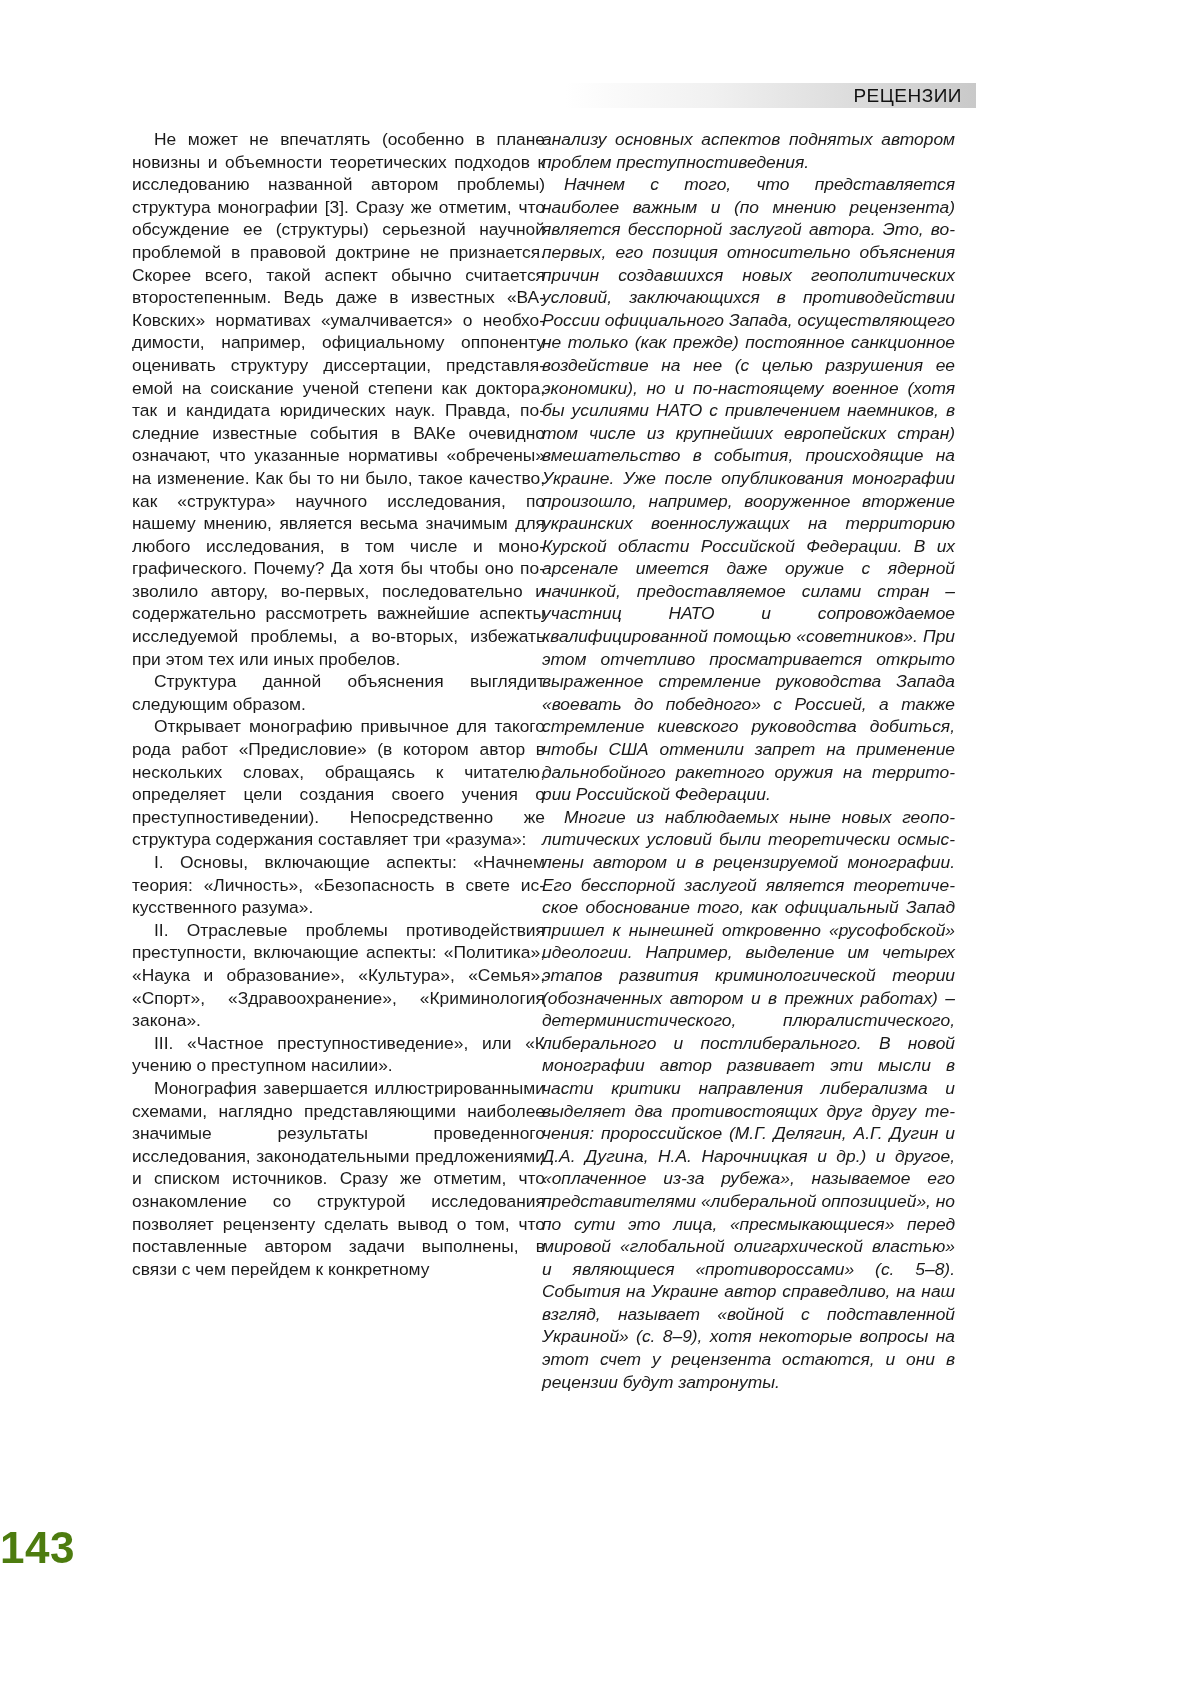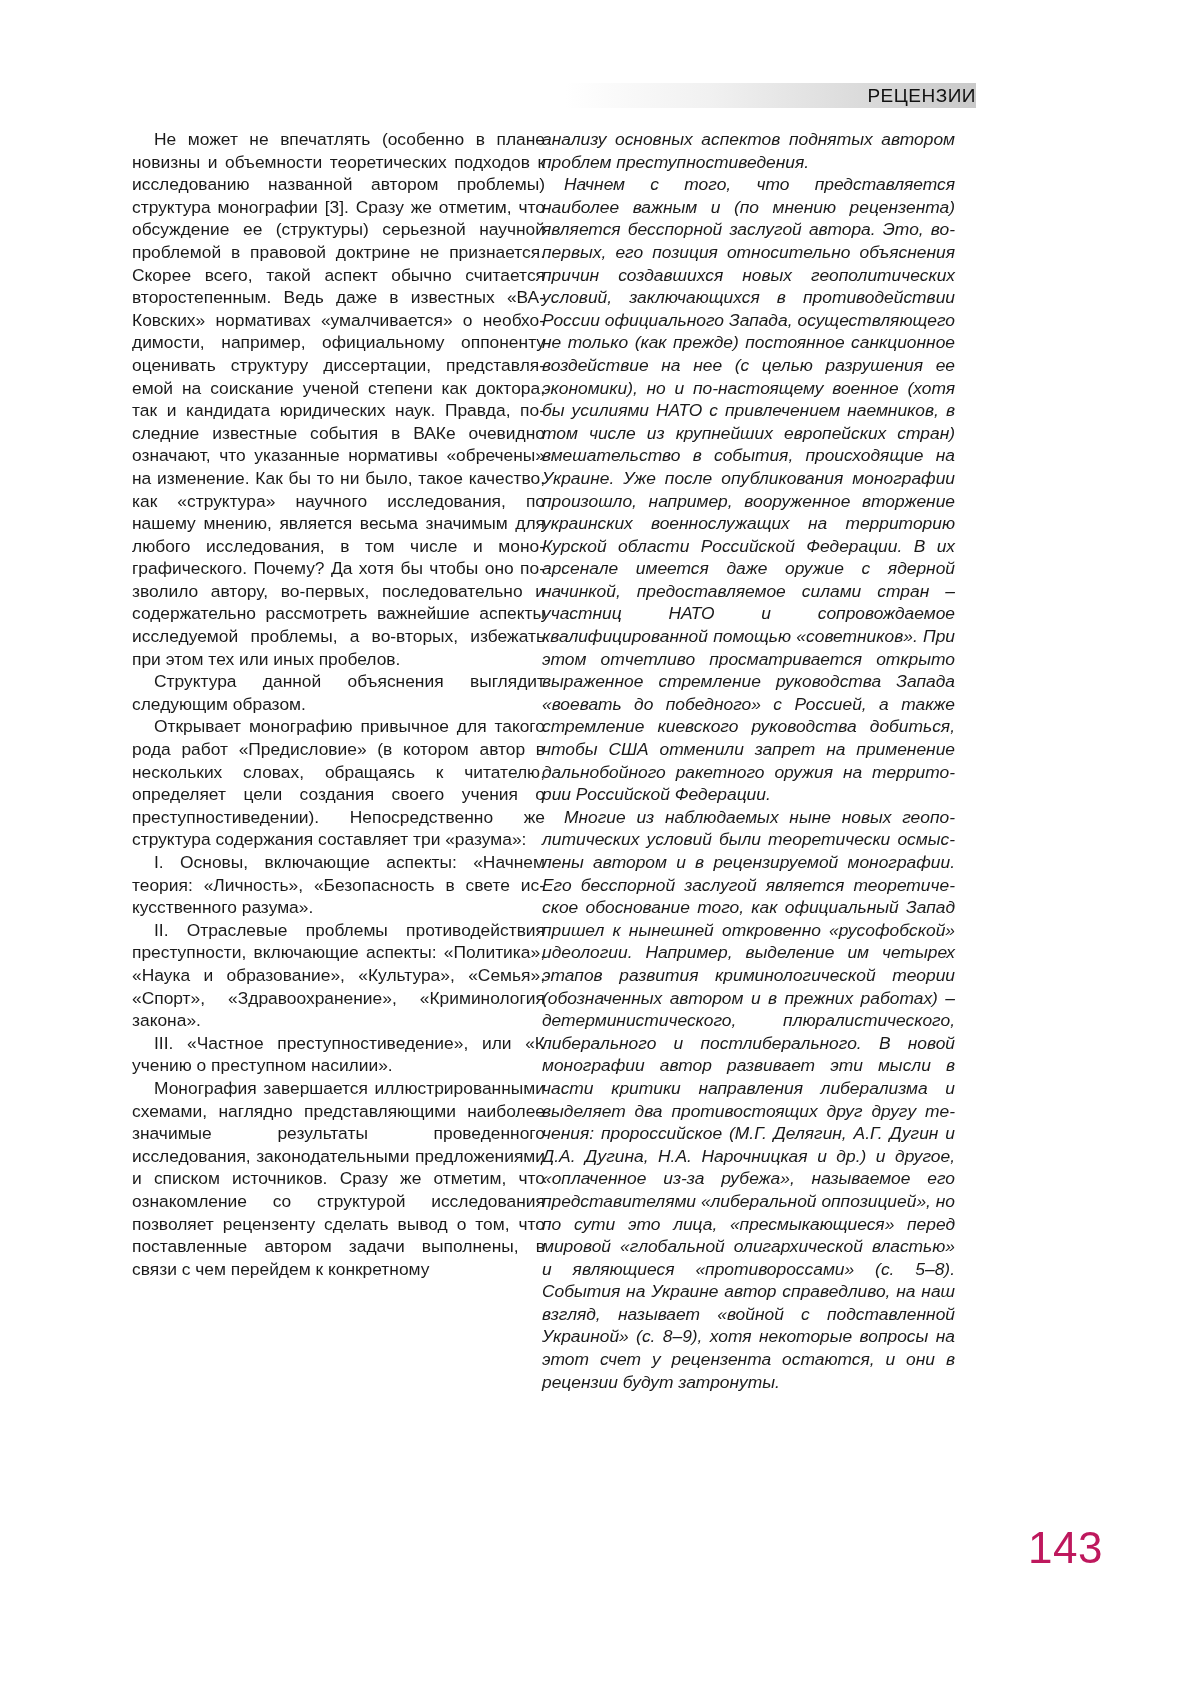--- a/index.html
+++ b/index.html
@@ -25,21 +25,21 @@
       position: absolute;
       left: 565px;
       top: 83px;
       width: 411px;
       height: 25px;
       background: linear-gradient(to right, #ffffff 0%, #f1f1f1 35%, #d9d9d9 75%, #c9c9c9 100%);
       display: flex;
       align-items: center;
       justify-content: flex-end;
       box-sizing: border-box;
-      padding-right: 0;
+      padding-right: 14px;
     }
     .running-header-title {
       font-size: 19px;
       letter-spacing: 0.5px;
       color: #111;
       font-weight: normal;
     }
     .column {
       position: absolute;
       top: 128px;
@@ -56,24 +56,24 @@
       text-indent: 0;
     }
     .column p.indent {
       text-indent: 22px;
     }
     .page-number {
       position: absolute;
       top: 1523px;
       left: 0;
       width: 1103px;
-      text-align: right;
+      text-align: left;
       font-size: 44px;
-      font-weight: normal;
-      color: #be185d;
+      font-weight: bold;
+      color: #4d7c0f;
       letter-spacing: 0.5px;
     }
   </style>
 </head>
 <body>
 
 <div class="page">
 
   <div class="running-header">
     <span class="running-header-title">РЕЦЕНЗИИ</span>

